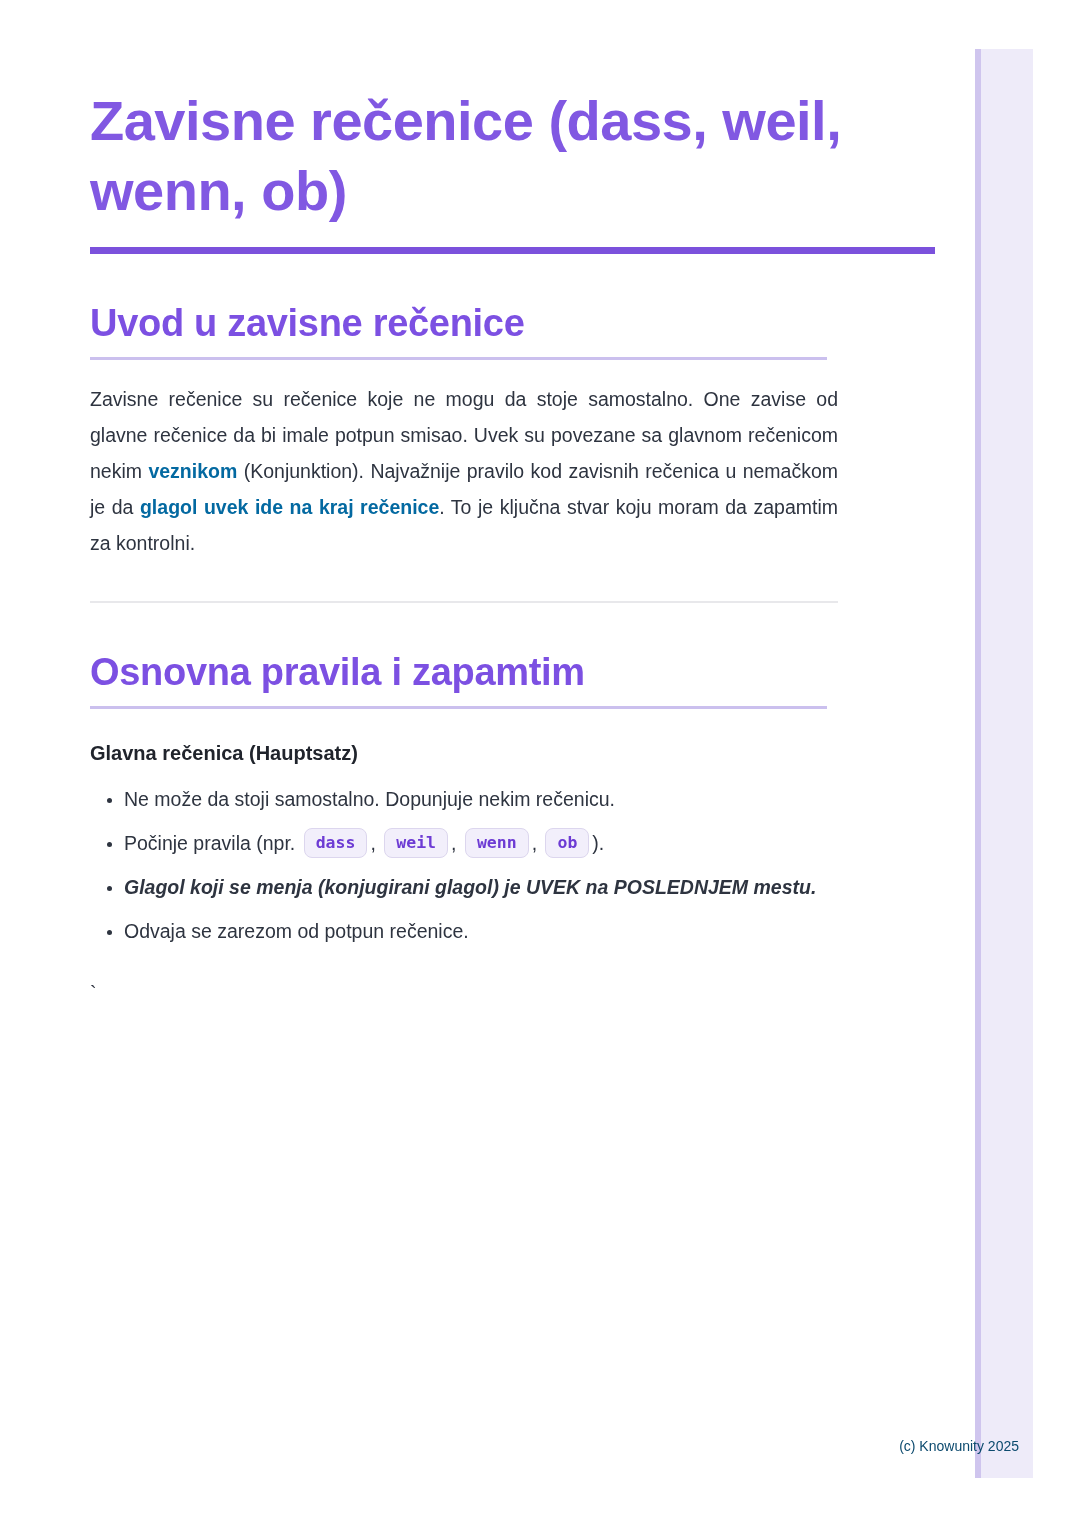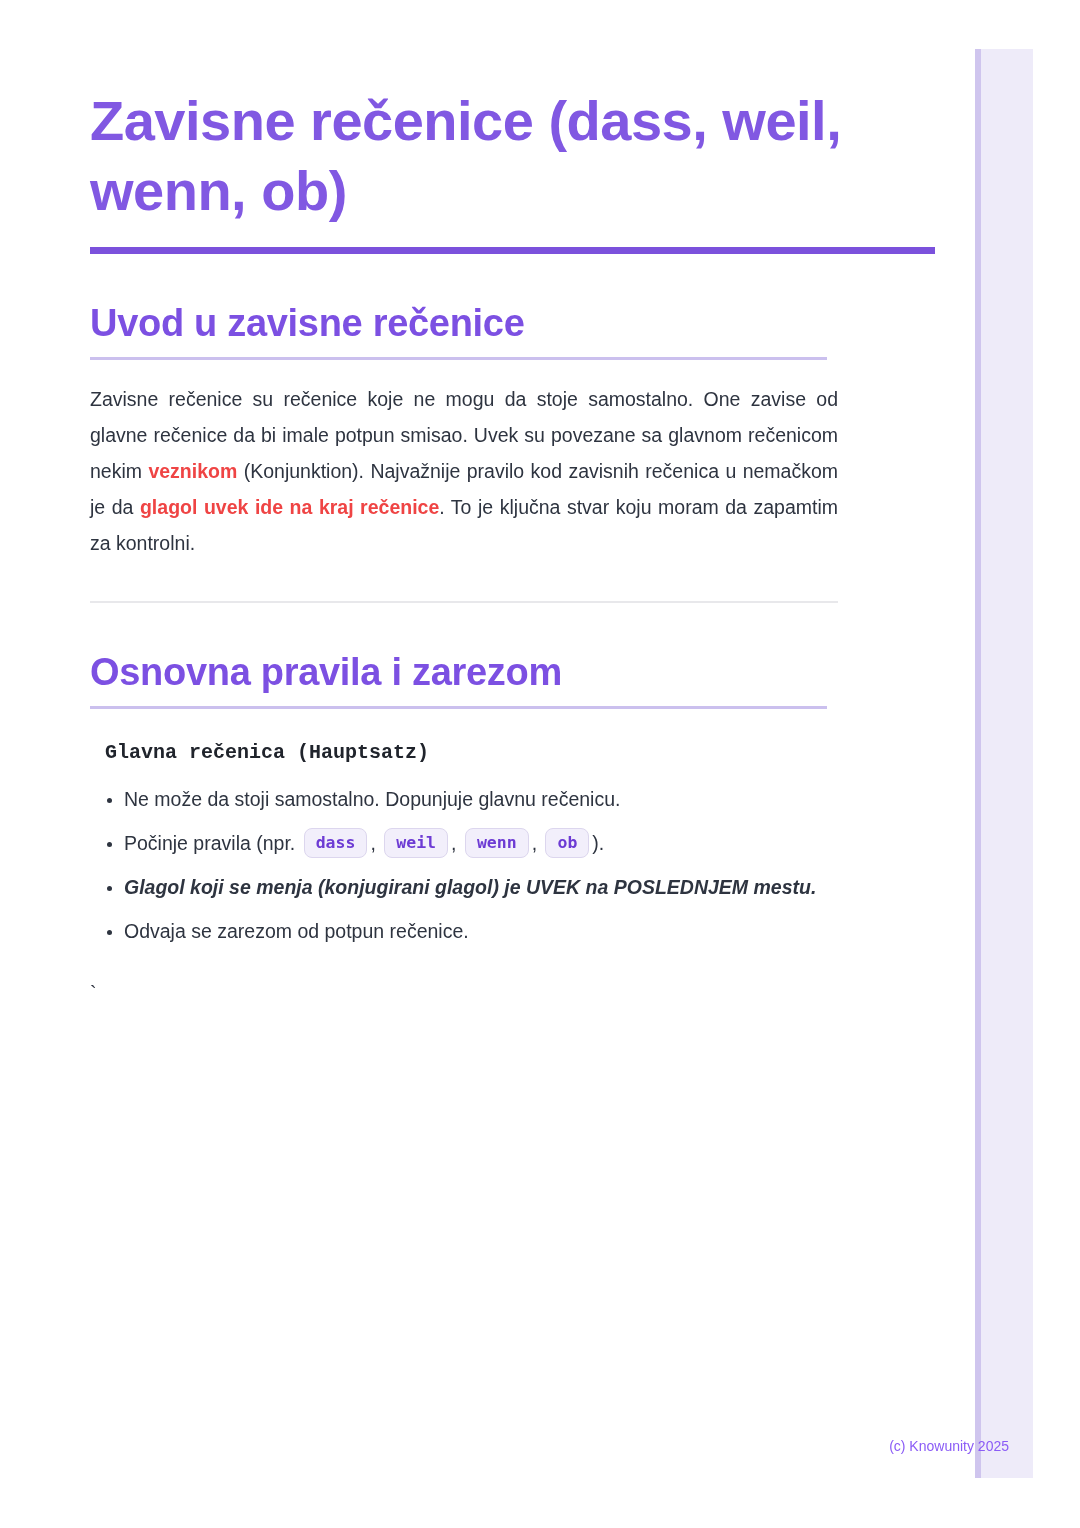--- a/index.html
+++ b/index.html
@@ -51,33 +51,32 @@
     margin-top:15px;
   }
   .body-para {
     margin:21px 0 0 0;
     width:748px;
     font-size:19.5px;
     line-height:36px;
     text-align:justify;
     color:#2E3440;
   }
-  .body-para strong { font-weight:bold; color:#ef4444; }
+  .body-para strong { font-weight:bold; color:#0369a1; }
   .soft-divider {
     width:748px; height:2px;
     background:#E8E8EB;
     margin-top:40px;
   }
   .sub-heading {
-    margin:32px 0 0 15px;
+    margin:32px 0 0 0;
     font-size:20px;
     line-height:24px;
     font-weight:bold;
     color:#20242C;
-    font-family:Liberation Mono, monospace;
   }
   ul.bullets {
     margin:16px 0 0 0;
     padding:0 0 0 34px;
     width:714px;
     list-style:disc;
   }
   ul.bullets li {
     font-size:19.5px;
     line-height:36px;
@@ -102,24 +101,24 @@
     vertical-align:2px;
   }
   .stray-char {
     margin:26px 0 0 0;
     font-size:19.5px;
     line-height:36px;
     color:#2E3440;
   }
   .footer-credit {
     position:absolute;
-    top:1437px; right:71px;
+    top:1437px; right:61px;
     font-size:14px;
     line-height:18px;
-    color:#8b5cf6;
+    color:#0c4a6e;
     z-index:2;
     text-align:center;
   }
 </style>
 </head>
 <body>
 
 <div class="page">
 
   <div class="side-bar"></div>
@@ -129,27 +128,27 @@
     <h1 class="doc-title">Zavisne rečenice (dass, weil, wenn, ob)</h1>
     <div class="thick-rule"></div>
 
     <h2 class="section-heading">Uvod u zavisne rečenice</h2>
     <div class="section-underline"></div>
 
     <p class="body-para"><span>Zavisne rečenice su rečenice koje ne mogu da stoje samostalno. One zavise od glavne rečenice da bi imale potpun smisao. Uvek su povezane sa glavnom rečenicom nekim </span><strong>veznikom</strong><span> (Konjunktion). Najvažnije pravilo kod zavisnih rečenica u nemačkom je da </span><strong>glagol uvek ide na kraj rečenice</strong><span>. To je ključna stvar koju moram da zapamtim za kontrolni.</span></p>
 
     <div class="soft-divider"></div>
 
-    <h2 class="section-heading">Osnovna pravila i zarezom</h2>
+    <h2 class="section-heading">Osnovna pravila i zapamtim</h2>
     <div class="section-underline"></div>
 
     <h3 class="sub-heading">Glavna rečenica (Hauptsatz)</h3>
 
     <ul class="bullets">
-      <li><span>Ne može da stoji samostalno. Dopunjuje glavnu rečenicu.</span></li>
+      <li><span>Ne može da stoji samostalno. Dopunjuje nekim rečenicu.</span></li>
       <li><span>Počinje pravila (npr.</span>
         <span class="code">dass</span><span>,</span>
         <span class="code">weil</span><span>,</span>
         <span class="code">wenn</span><span>,</span>
         <span class="code">ob</span><span>).</span></li>
       <li class="bold-item"><span>Glagol koji se menja (konjugirani glagol) je UVEK na POSLEDNJEM mestu.</span></li>
       <li><span>Odvaja se zarezom od potpun rečenice.</span></li>
     </ul>
 
     <p class="stray-char">`</p>

